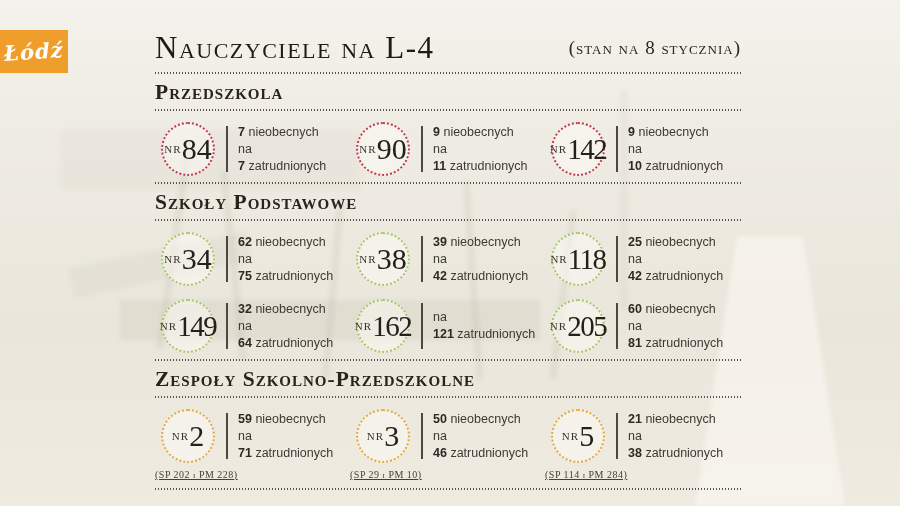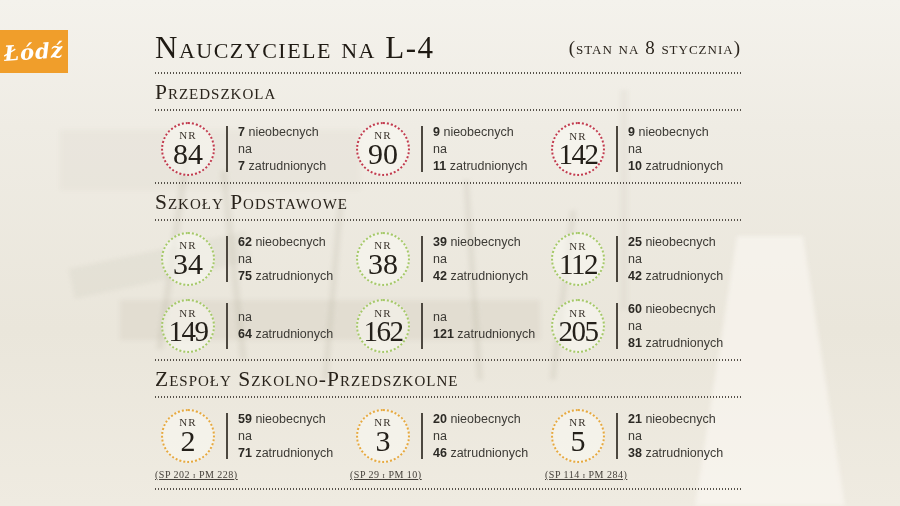--- a/index.html
+++ b/index.html
@@ -32,29 +32,29 @@
   .subtitle{
     font-variant:small-caps;font-size:19px;letter-spacing:1px;
     color:#2b251d;margin-left:auto;
   }
   .rule{
     height:2px;margin:2px 0;
     background-image:repeating-linear-gradient(90deg,#56514a 0 1px,transparent 1px 3px);
   }
   .sec-title{
     font-variant:small-caps;font-size:21.5px;letter-spacing:1px;
-    color:#29231b;font-weight:normal;margin:5px 0 4px 0;line-height:26px;
+    color:#29231b;font-weight:bold;margin:5px 0 4px 0;line-height:26px;
   }
   .row{display:flex;}
   .cell{width:195px;display:flex;flex-direction:column;padding:9px 0 4px 0;}
   .cell-main{display:flex;align-items:center;}
   .circle{
     width:50px;height:50px;border-radius:50%;flex:0 0 auto;margin-left:6px;
     border:2px dotted #999;background:rgba(252,251,246,0.5);
-    display:flex;flex-direction:column;align-items:center;justify-content:center;
+    display:flex;flex-direction:row;align-items:center;justify-content:center;
   }
   .s1 .circle{border-color:#c23a4e;}
   .s2 .circle{border-color:#a5c968;}
   .s3 .circle{border-color:#e7a93f;}
   .nr{font-variant:small-caps;font-size:11px;line-height:10px;color:#3a332b;letter-spacing:1px;}
   .num{font-size:30px;line-height:28px;color:#24201a;}
   .num.n3{font-size:29px;letter-spacing:-1.5px;line-height:27px;}
   .vline{width:2px;height:46px;background:#4c473f;margin:0 10px 0 11px;flex:0 0 auto;}
   .stats{font-family:Liberation Sans, sans-serif;font-size:12.5px;color:#3c3a35;line-height:17px;}
   .stats b{color:#2c2a25;}
@@ -172,41 +172,42 @@
           <div><b>39</b> <span>nieobecnych</span></div>
           <div>na</div>
           <div><b>42</b> <span>zatrudnionych</span></div>
         </div>
       </div>
     </div>
     <div class="cell">
       <div class="cell-main">
         <div class="circle">
           <div class="nr">NR</div>
-          <div class="num n3">112</div>
+          <div class="num n3">118</div>
         </div>
         <div class="vline"></div>
         <div class="stats">
           <div><b>25</b> <span>nieobecnych</span></div>
           <div>na</div>
           <div><b>42</b> <span>zatrudnionych</span></div>
         </div>
       </div>
     </div>
   </div>
 
   <div class="row s2">
     <div class="cell">
       <div class="cell-main">
         <div class="circle">
           <div class="nr">NR</div>
           <div class="num n3">149</div>
         </div>
         <div class="vline"></div>
         <div class="stats">
+          <div><b>32</b> <span>nieobecnych</span></div>
           <div>na</div>
           <div><b>64</b> <span>zatrudnionych</span></div>
         </div>
       </div>
     </div>
     <div class="cell">
       <div class="cell-main">
         <div class="circle">
           <div class="nr">NR</div>
           <div class="num n3">162</div>
@@ -256,21 +257,21 @@
       <div class="cell-note">(SP 202 i PM 228)</div>
     </div>
     <div class="cell">
       <div class="cell-main">
         <div class="circle">
           <div class="nr">NR</div>
           <div class="num">3</div>
         </div>
         <div class="vline"></div>
         <div class="stats">
-          <div><b>20</b> <span>nieobecnych</span></div>
+          <div><b>50</b> <span>nieobecnych</span></div>
           <div>na</div>
           <div><b>46</b> <span>zatrudnionych</span></div>
         </div>
       </div>
       <div class="cell-note">(SP 29 i PM 10)</div>
     </div>
     <div class="cell">
       <div class="cell-main">
         <div class="circle">
           <div class="nr">NR</div>

